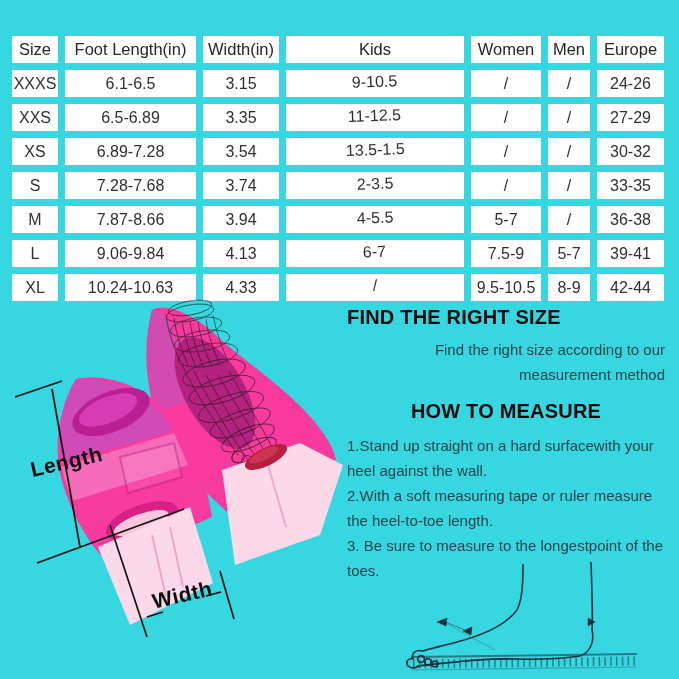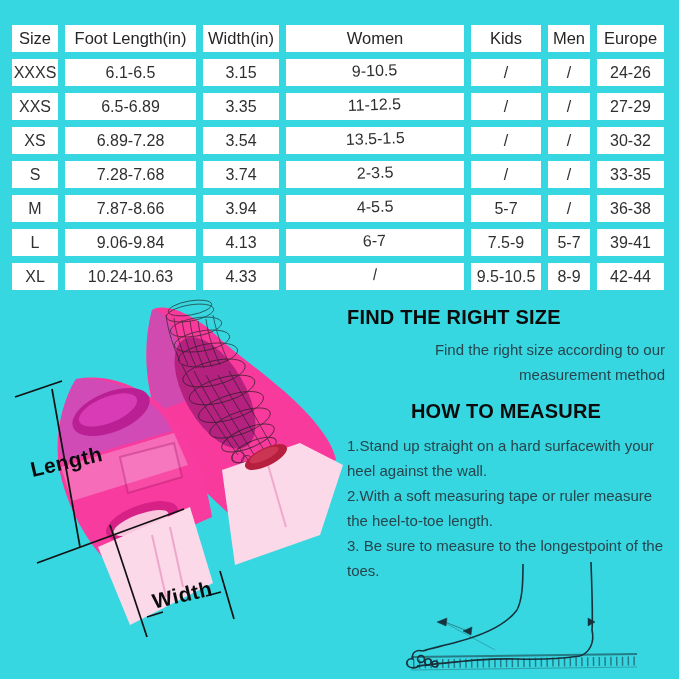--- a/index.html
+++ b/index.html
@@ -3,21 +3,21 @@
 <meta charset="utf-8">
 <style>
   html,body{margin:0;padding:0;background:#ffffff;}
   .canvas{
     position:relative;width:679px;height:679px;overflow:hidden;
     background:#37d7e1;
     font-family:"Liberation Sans", sans-serif;
   }
   
   .size-table{
-    position:absolute;left:12px;top:25px;
+    position:absolute;left:12px;top:36px;
     display:grid;
     grid-template-columns:46px 131px 76px 178px 70px 42px 67px;
     grid-auto-rows:27px;
     column-gap:7px;row-gap:7px;
   }
   .cell{
     background:#ffffff;
     color:#303030;
     font-size:16px;
     display:flex;align-items:center;justify-content:center;
@@ -54,22 +54,22 @@
 </head>
 <body>
 
 <div class="canvas">
 
   <div class="size-table">
 
     <div class="cell hdr">Size</div>
     <div class="cell hdr">Foot Length(in)</div>
     <div class="cell hdr">Width(in)</div>
+    <div class="cell hdr">Kids</div>
     <div class="cell hdr">Women</div>
-    <div class="cell hdr">Kids</div>
     <div class="cell hdr">Men</div>
     <div class="cell hdr">Europe</div>
 
     <div class="cell">XXXS</div>
     <div class="cell">6.1-6.5</div>
     <div class="cell">3.15</div>
     <div class="cell">
         <span class="tilt">9-10.5</span>
       </div>
     <div class="cell">/</div>

